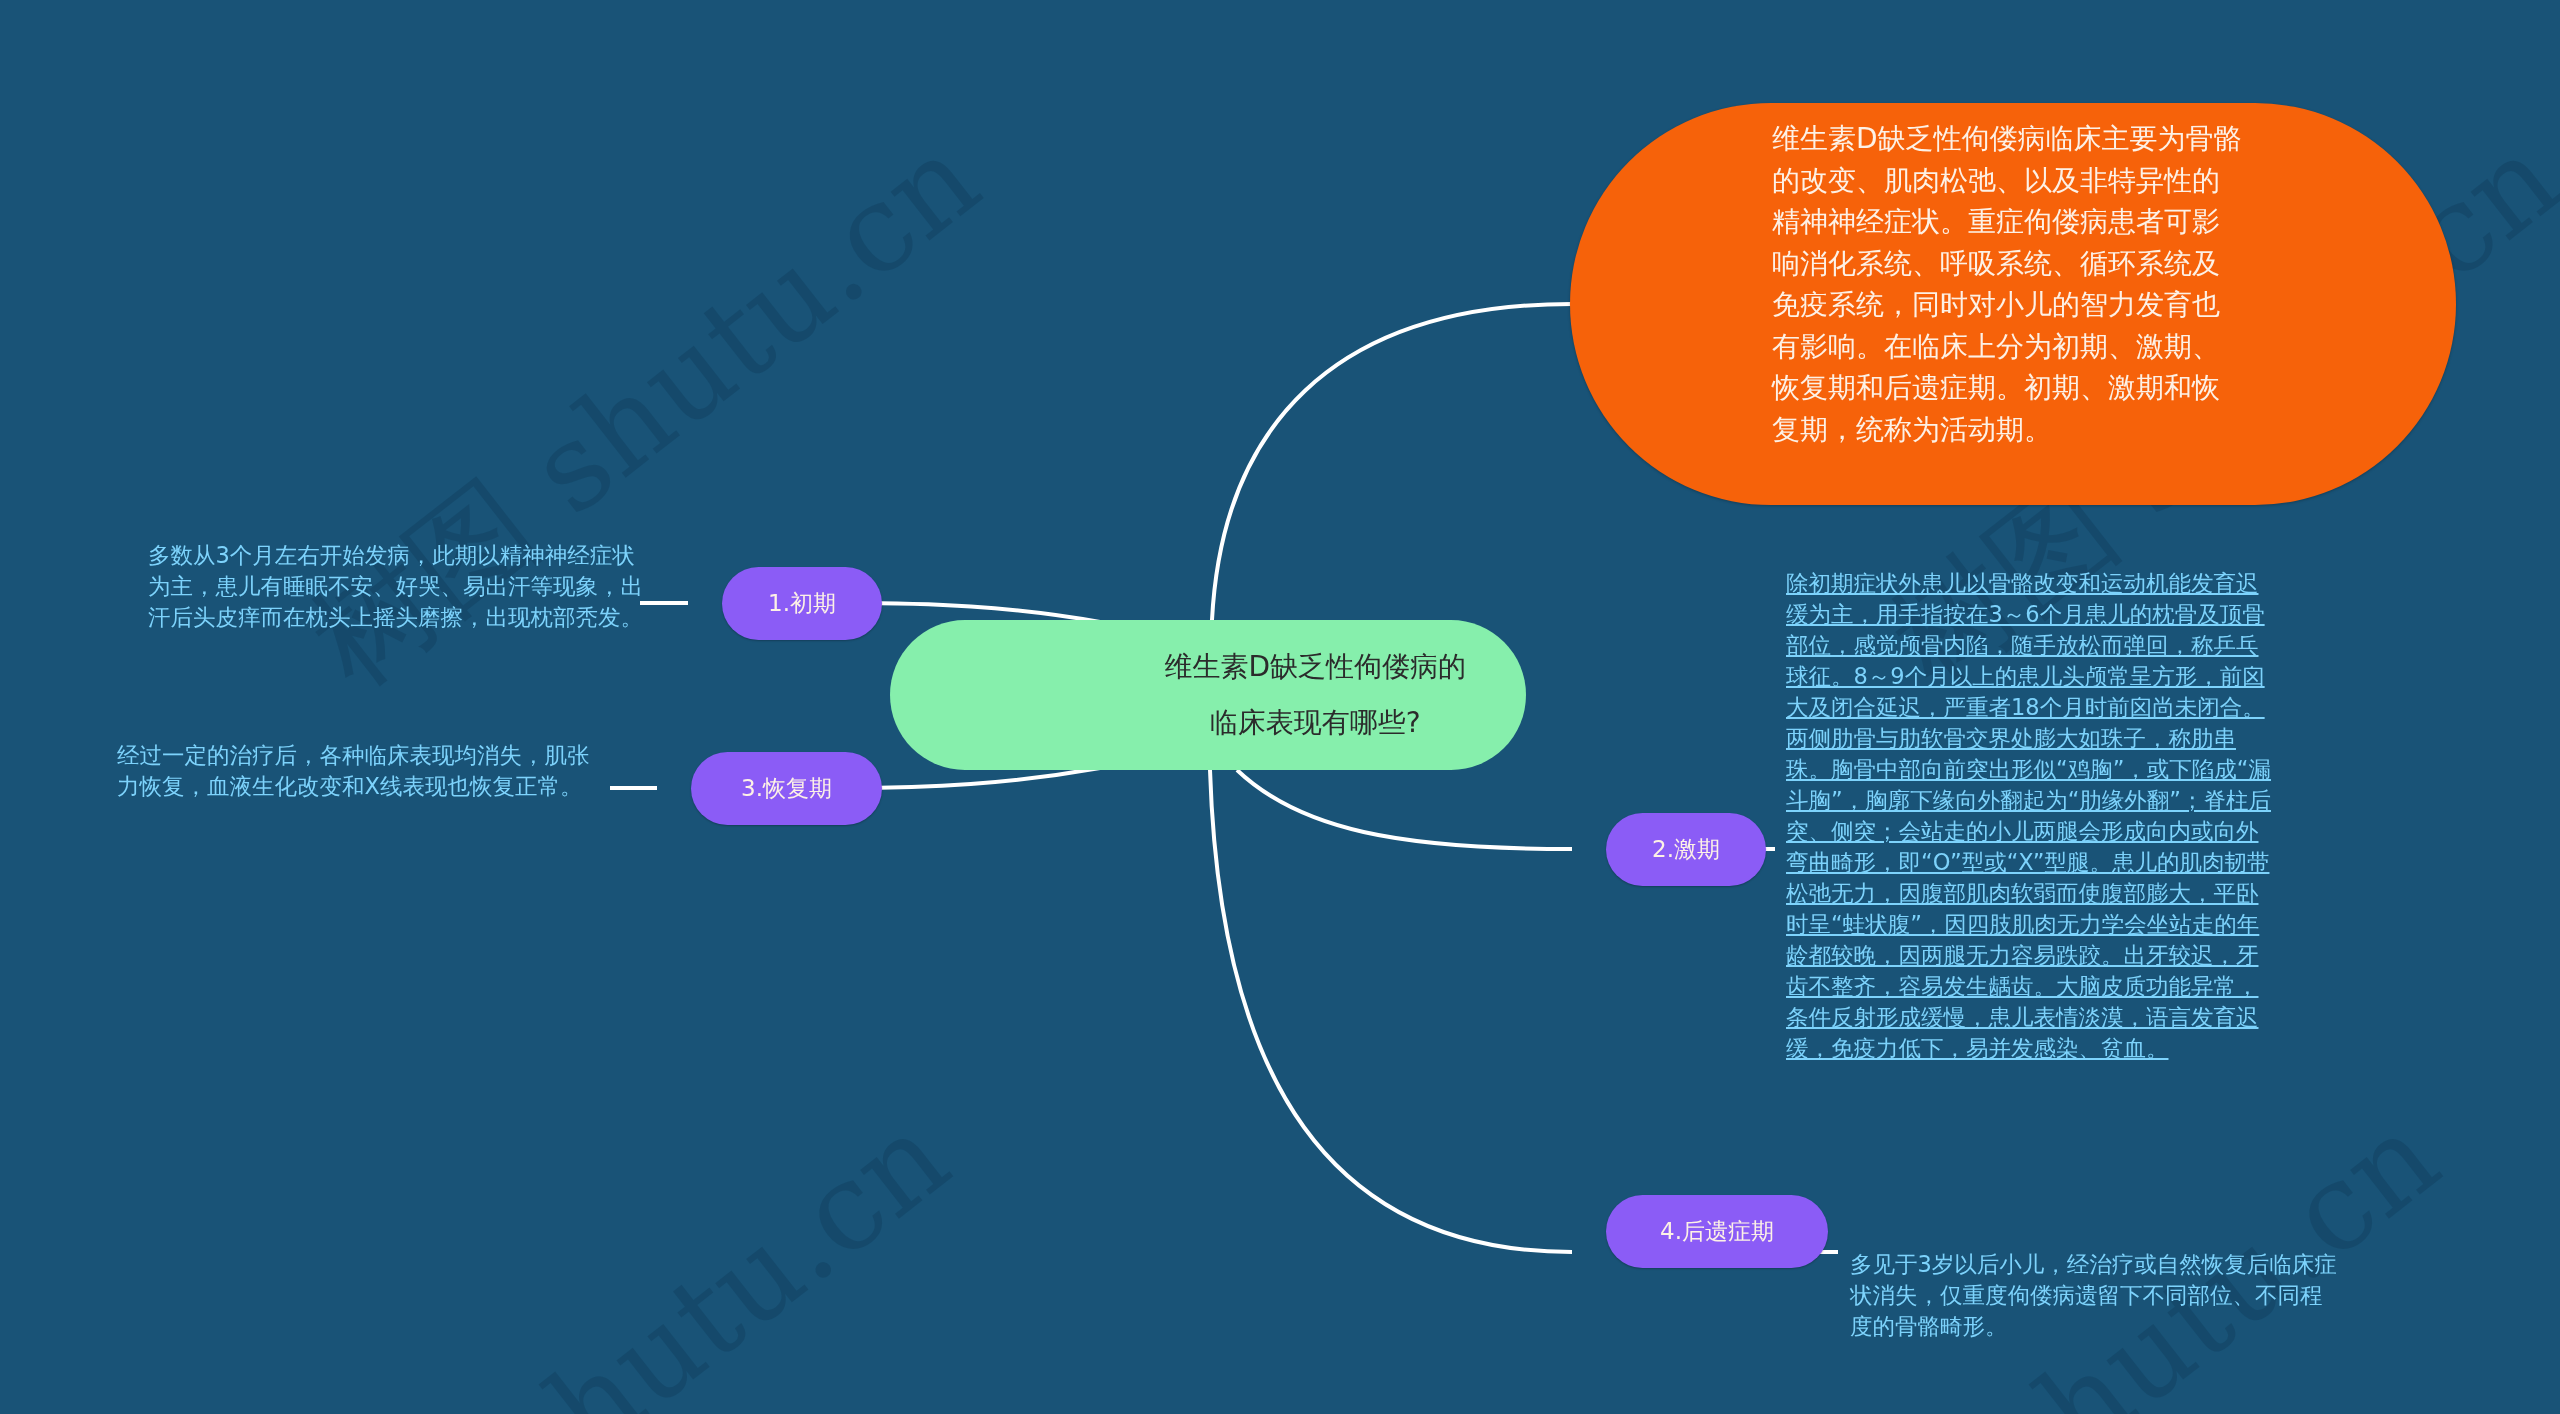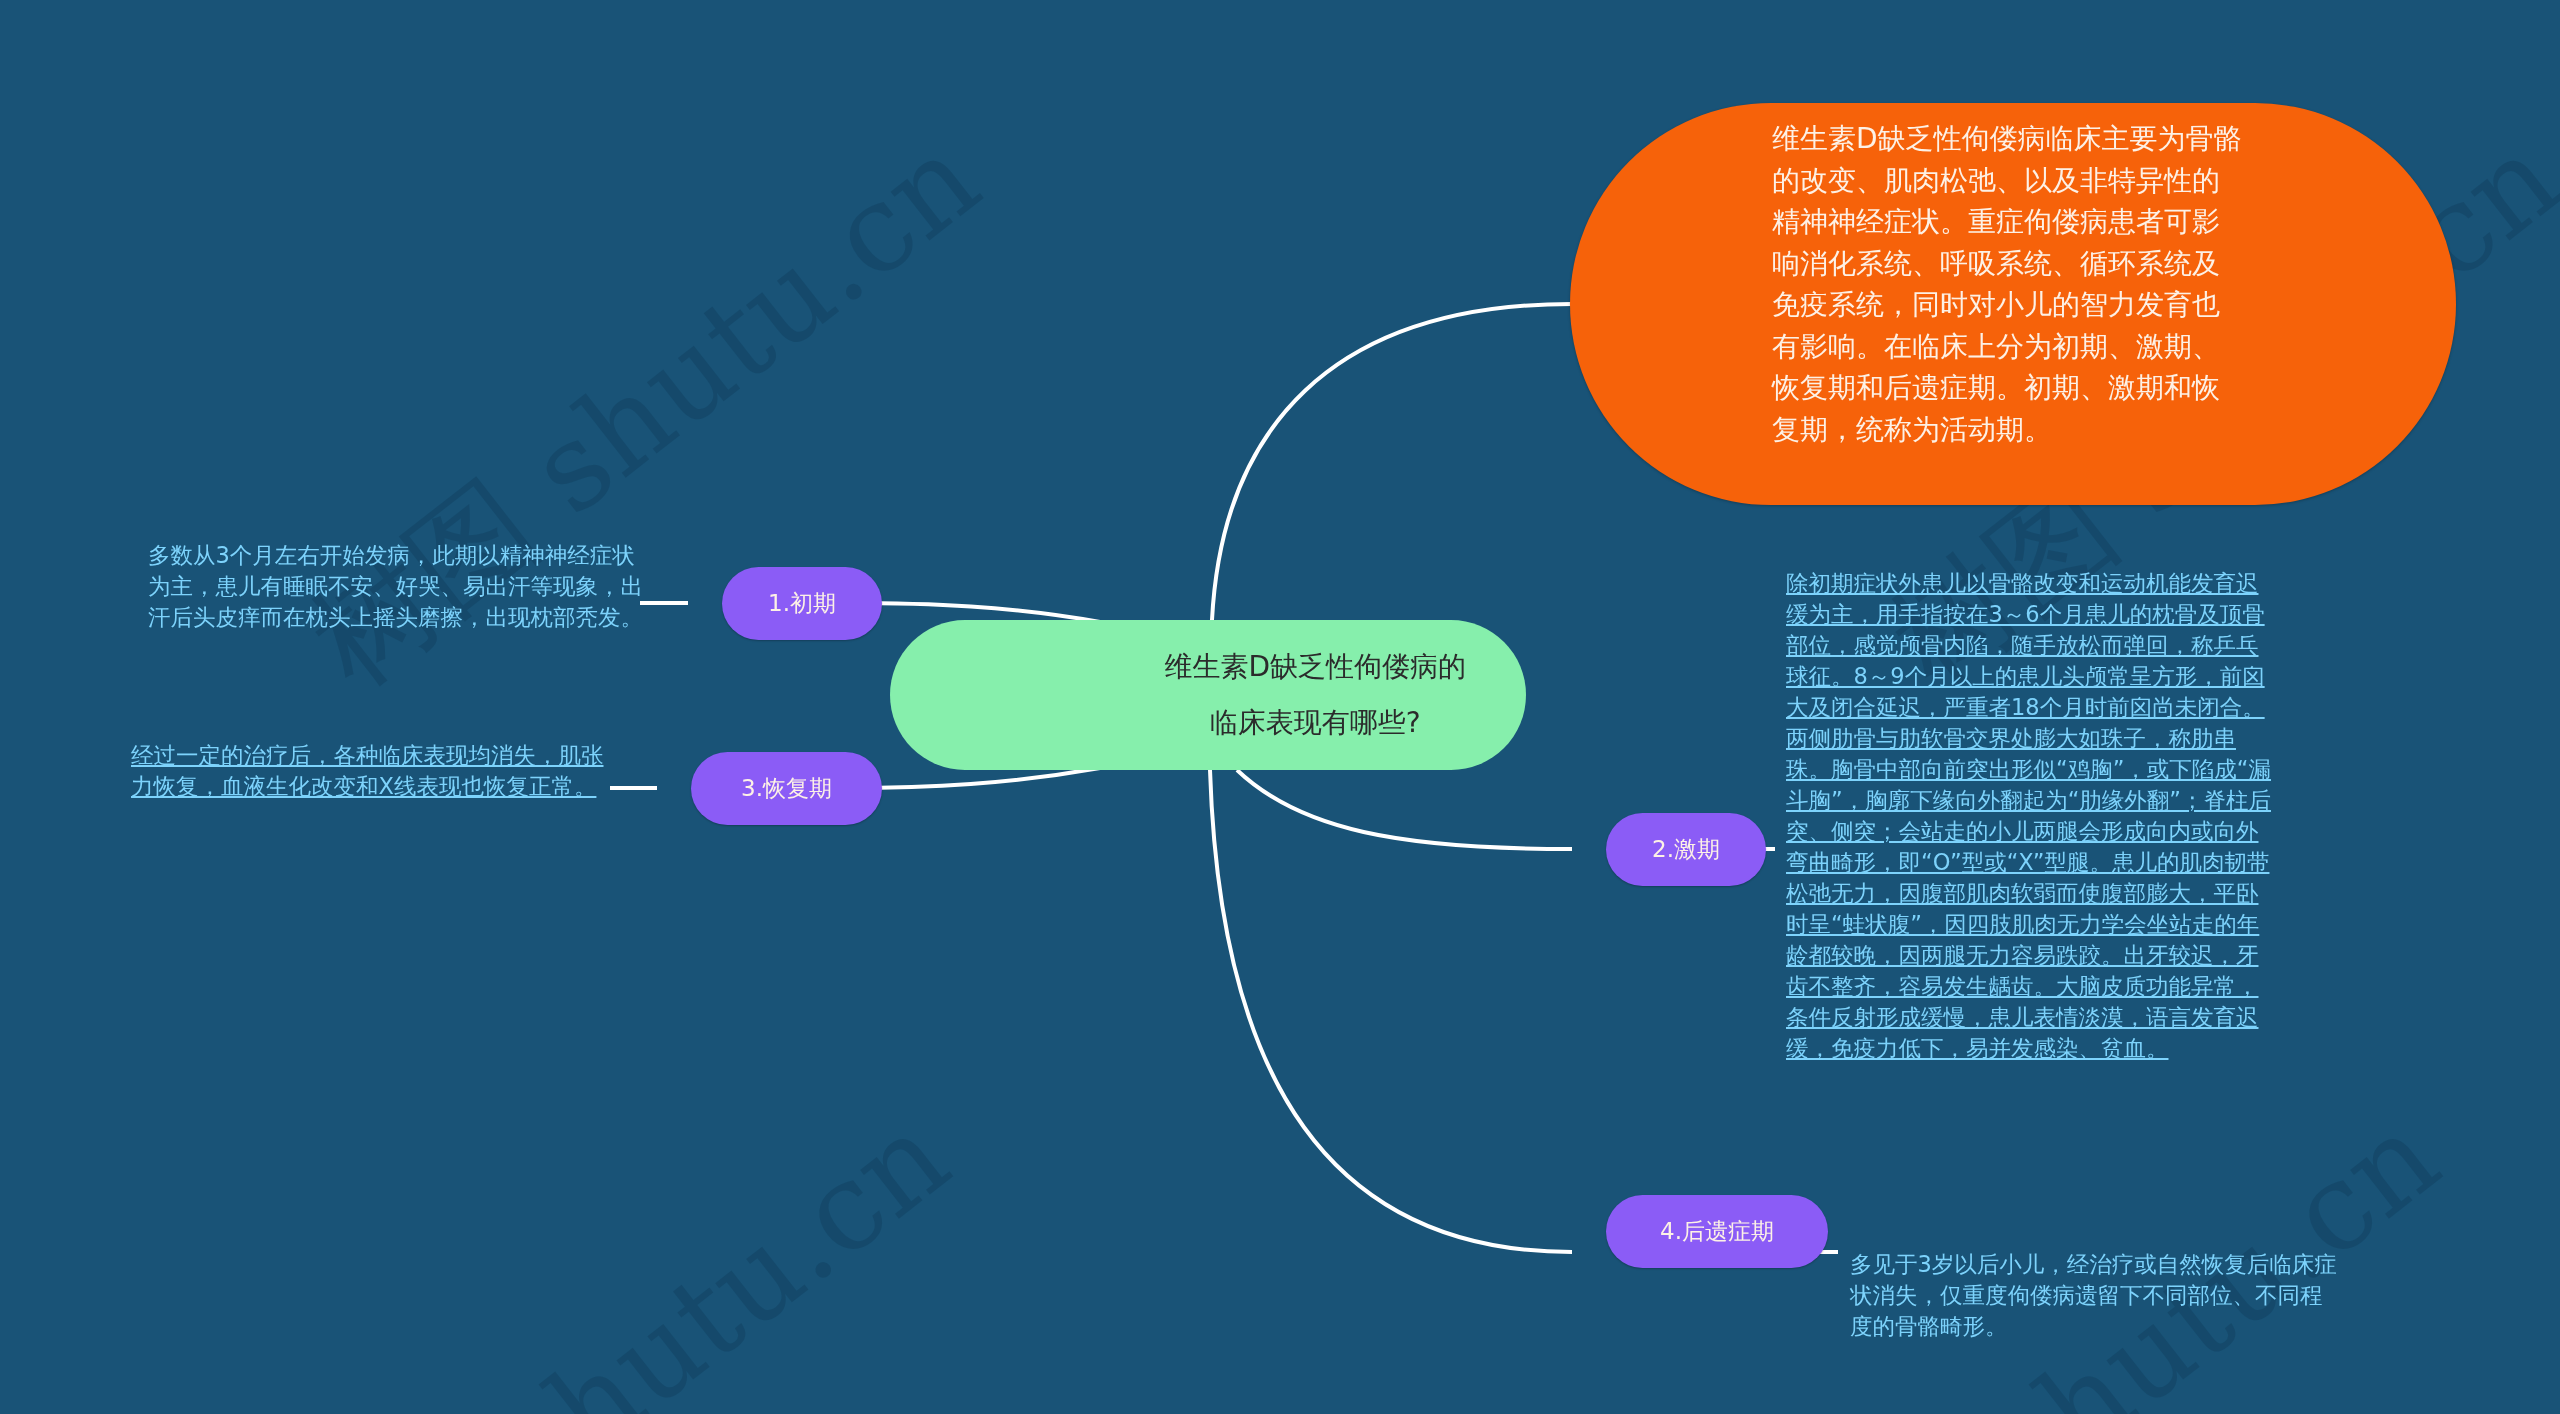--- a/index.html
+++ b/index.html
@@ -99,21 +99,21 @@
       line-height: 41.5px;
       letter-spacing: 0px;
     }
     .detail {
       position: absolute;
       color: #7dd3fc;
       font-size: 22.5px;
       line-height: 31px;
     }
     .detail-early { left: 148px; top: 540px; width: 500px; }
-    .detail-recovery { left: 131px; top: 740px; width: 490px; text-decoration: underline; }
+    .detail-recovery { left: 117px; top: 740px; width: 490px; }
     .detail-active { left: 1786px; top: 568px; width: 490px; font-size: 22.5px; line-height: 31px; text-decoration: underline; }
     .detail-sequelae { left: 1850px; top: 1206px; width: 490px; font-size: 22.5px; line-height: 31px; margin-top: 43px; }
   </style>
 </head>
 <body>
 
 <div class="canvas">
 
   <div class="watermark" style="left:380px; top:560px;">树图 shutu.cn</div>
   <div class="watermark" style="left:1960px; top:560px;">树图 shutu.cn</div>

